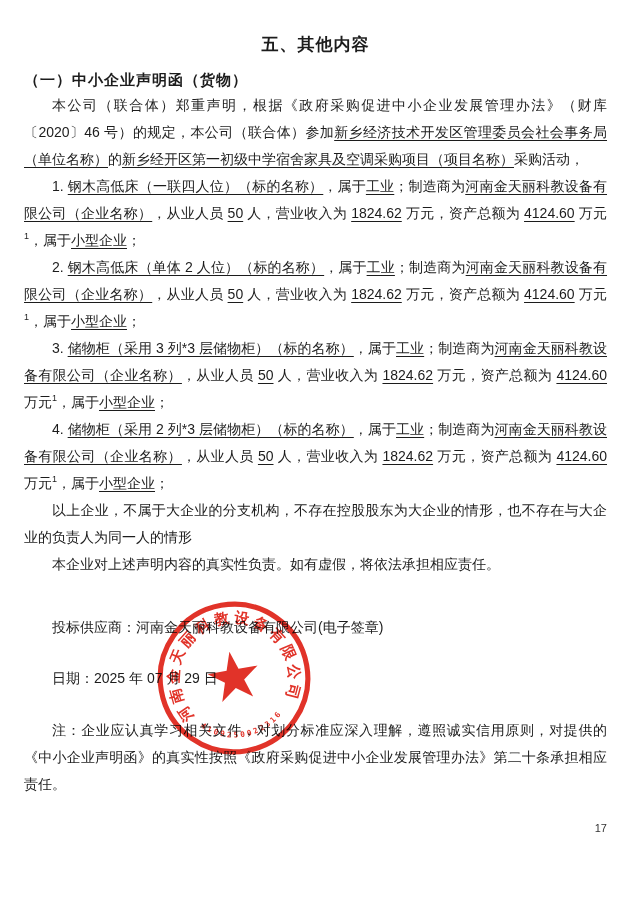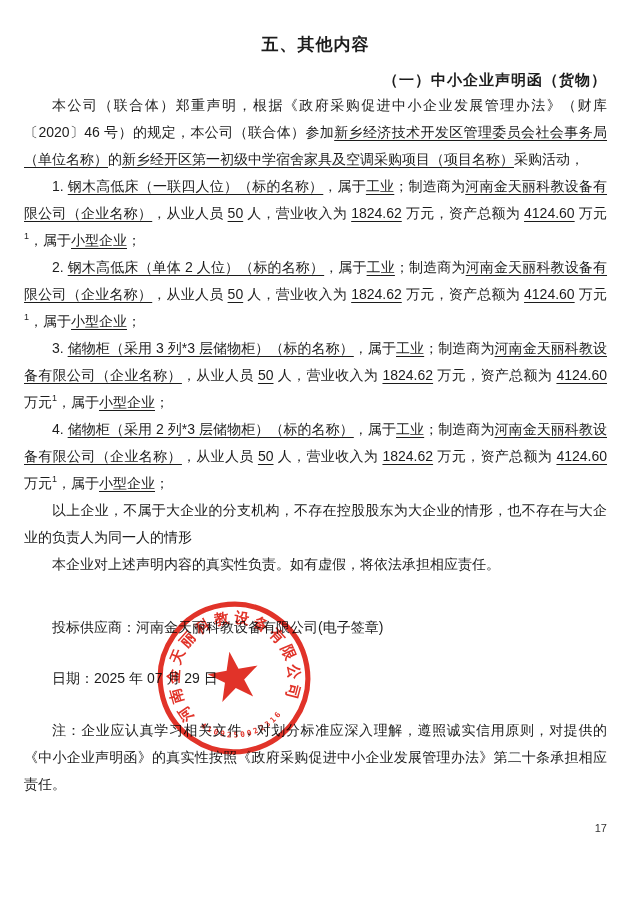--- a/index.html
+++ b/index.html
@@ -13,21 +13,21 @@
     box-sizing:border-box;
     padding:34px 24px 16px 24px;
     overflow:hidden;
   }
   h1.sec-title{
     margin:0;text-align:center;
     font-size:17px;line-height:22px;font-weight:bold;
     letter-spacing:1px;
   }
   h2.doc-title{
-    margin:12px 0 0 0;text-align:right;
+    margin:12px 0 0 0;text-align:left;
     font-size:15px;line-height:24px;font-weight:bold;
     letter-spacing:1px;
   }
   #doc-body{margin-top:0;}
   #doc-body p{
     margin:0;
     font-size:14px;line-height:27px;
     text-align:justify;
     text-indent:2em;
   }

